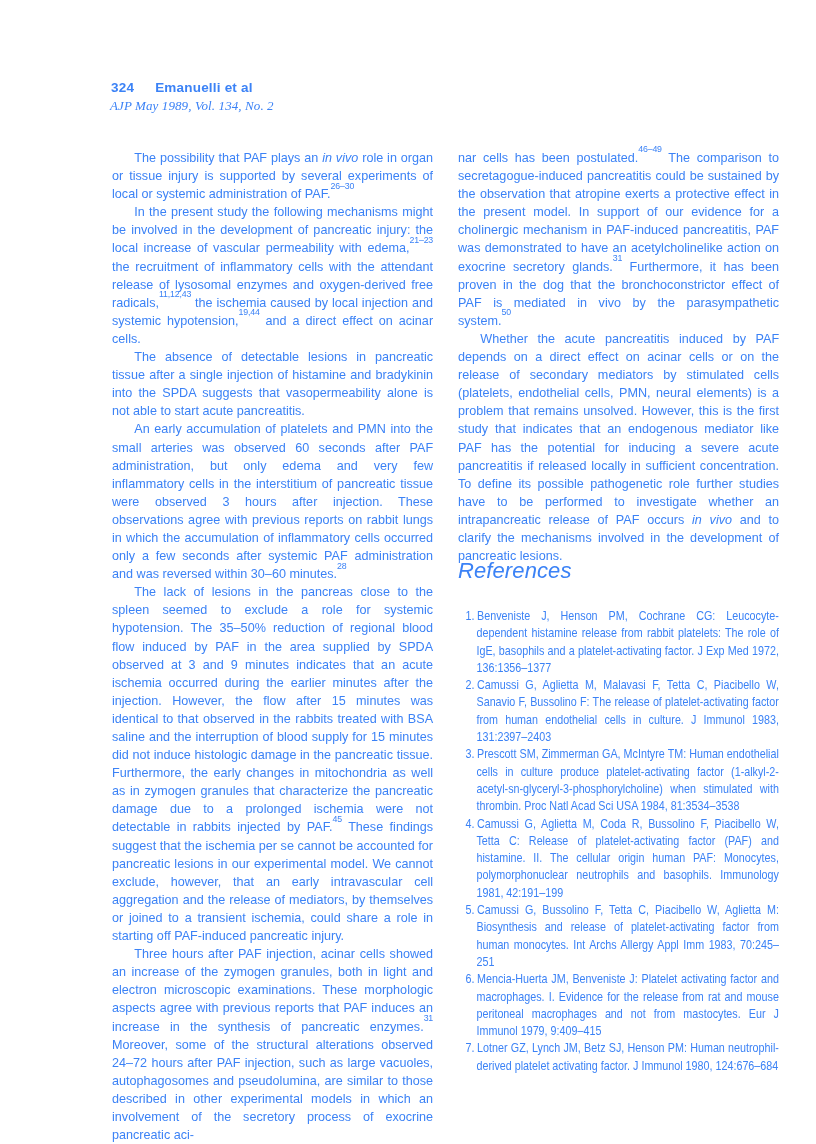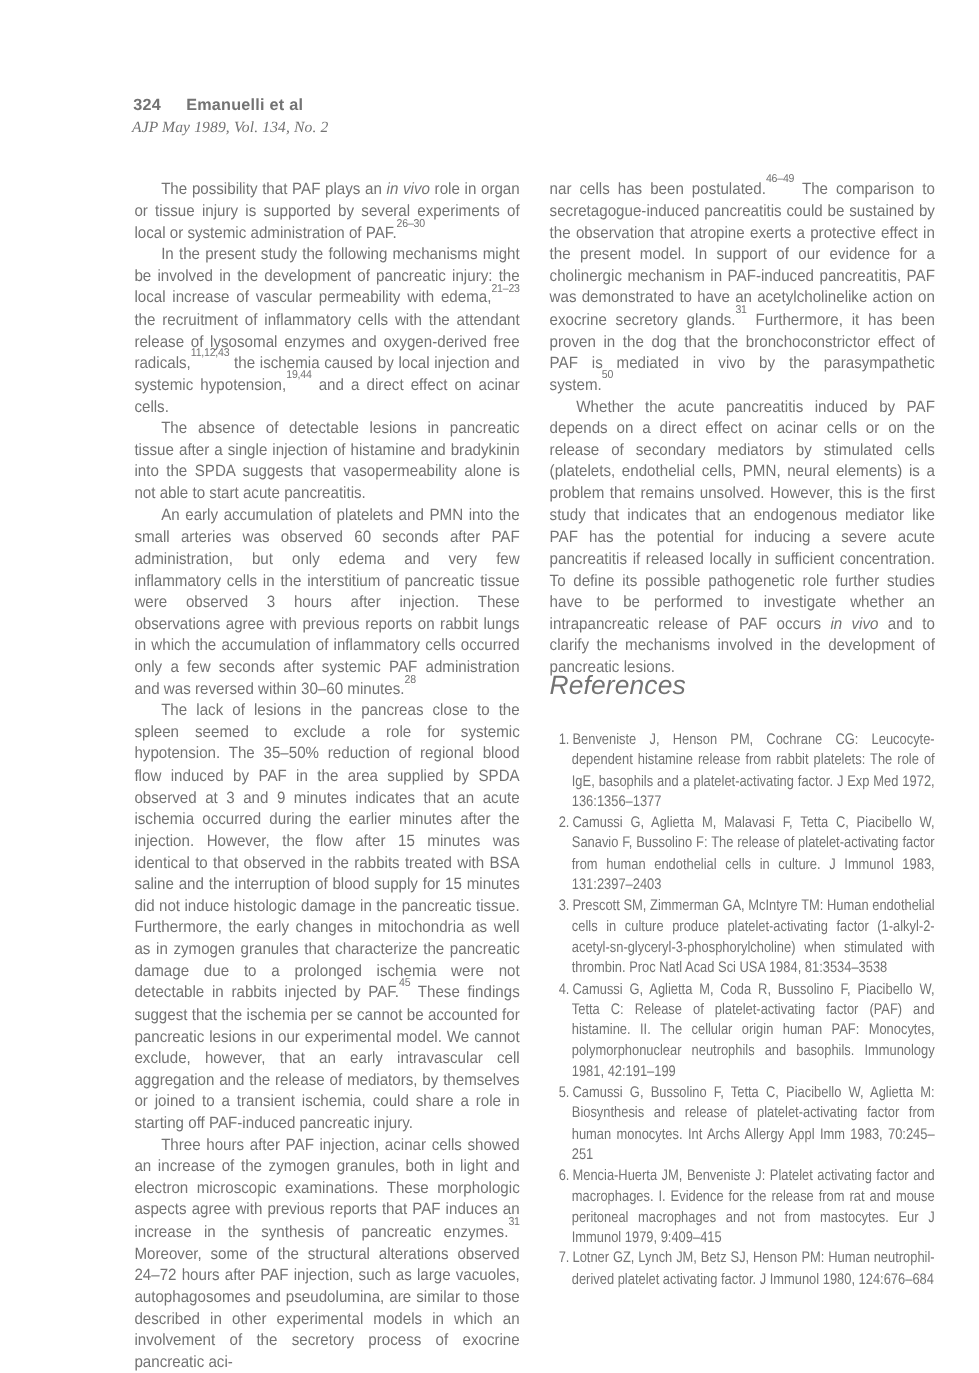--- a/index.html
+++ b/index.html
@@ -1,18 +1,18 @@
 <!DOCTYPE html>
 <html><head>
 <meta charset="utf-8">
 <style>
   html,body { margin:0; padding:0; background:#ffffff; }
   .page {
     position:relative; width:816px; height:1144px; background:#ffffff;
-    font-family:"Liberation Sans","DejaVu Sans",sans-serif; color:#737373;
+    font-family:"Liberation Sans","DejaVu Sans",sans-serif; color:#3b82f6;
     overflow:hidden;
   }
   .running-head {
     position:absolute; left:111px; top:80px;
     font-size:13.5px; font-weight:bold; letter-spacing:0.2px; white-space:nowrap;
   }
   .running-head .pg { margin-right:21px; }
   .journal-line {
     position:absolute; left:110px; top:98px;
     font-family:"Liberation Serif","DejaVu Serif",serif; font-style:italic;

